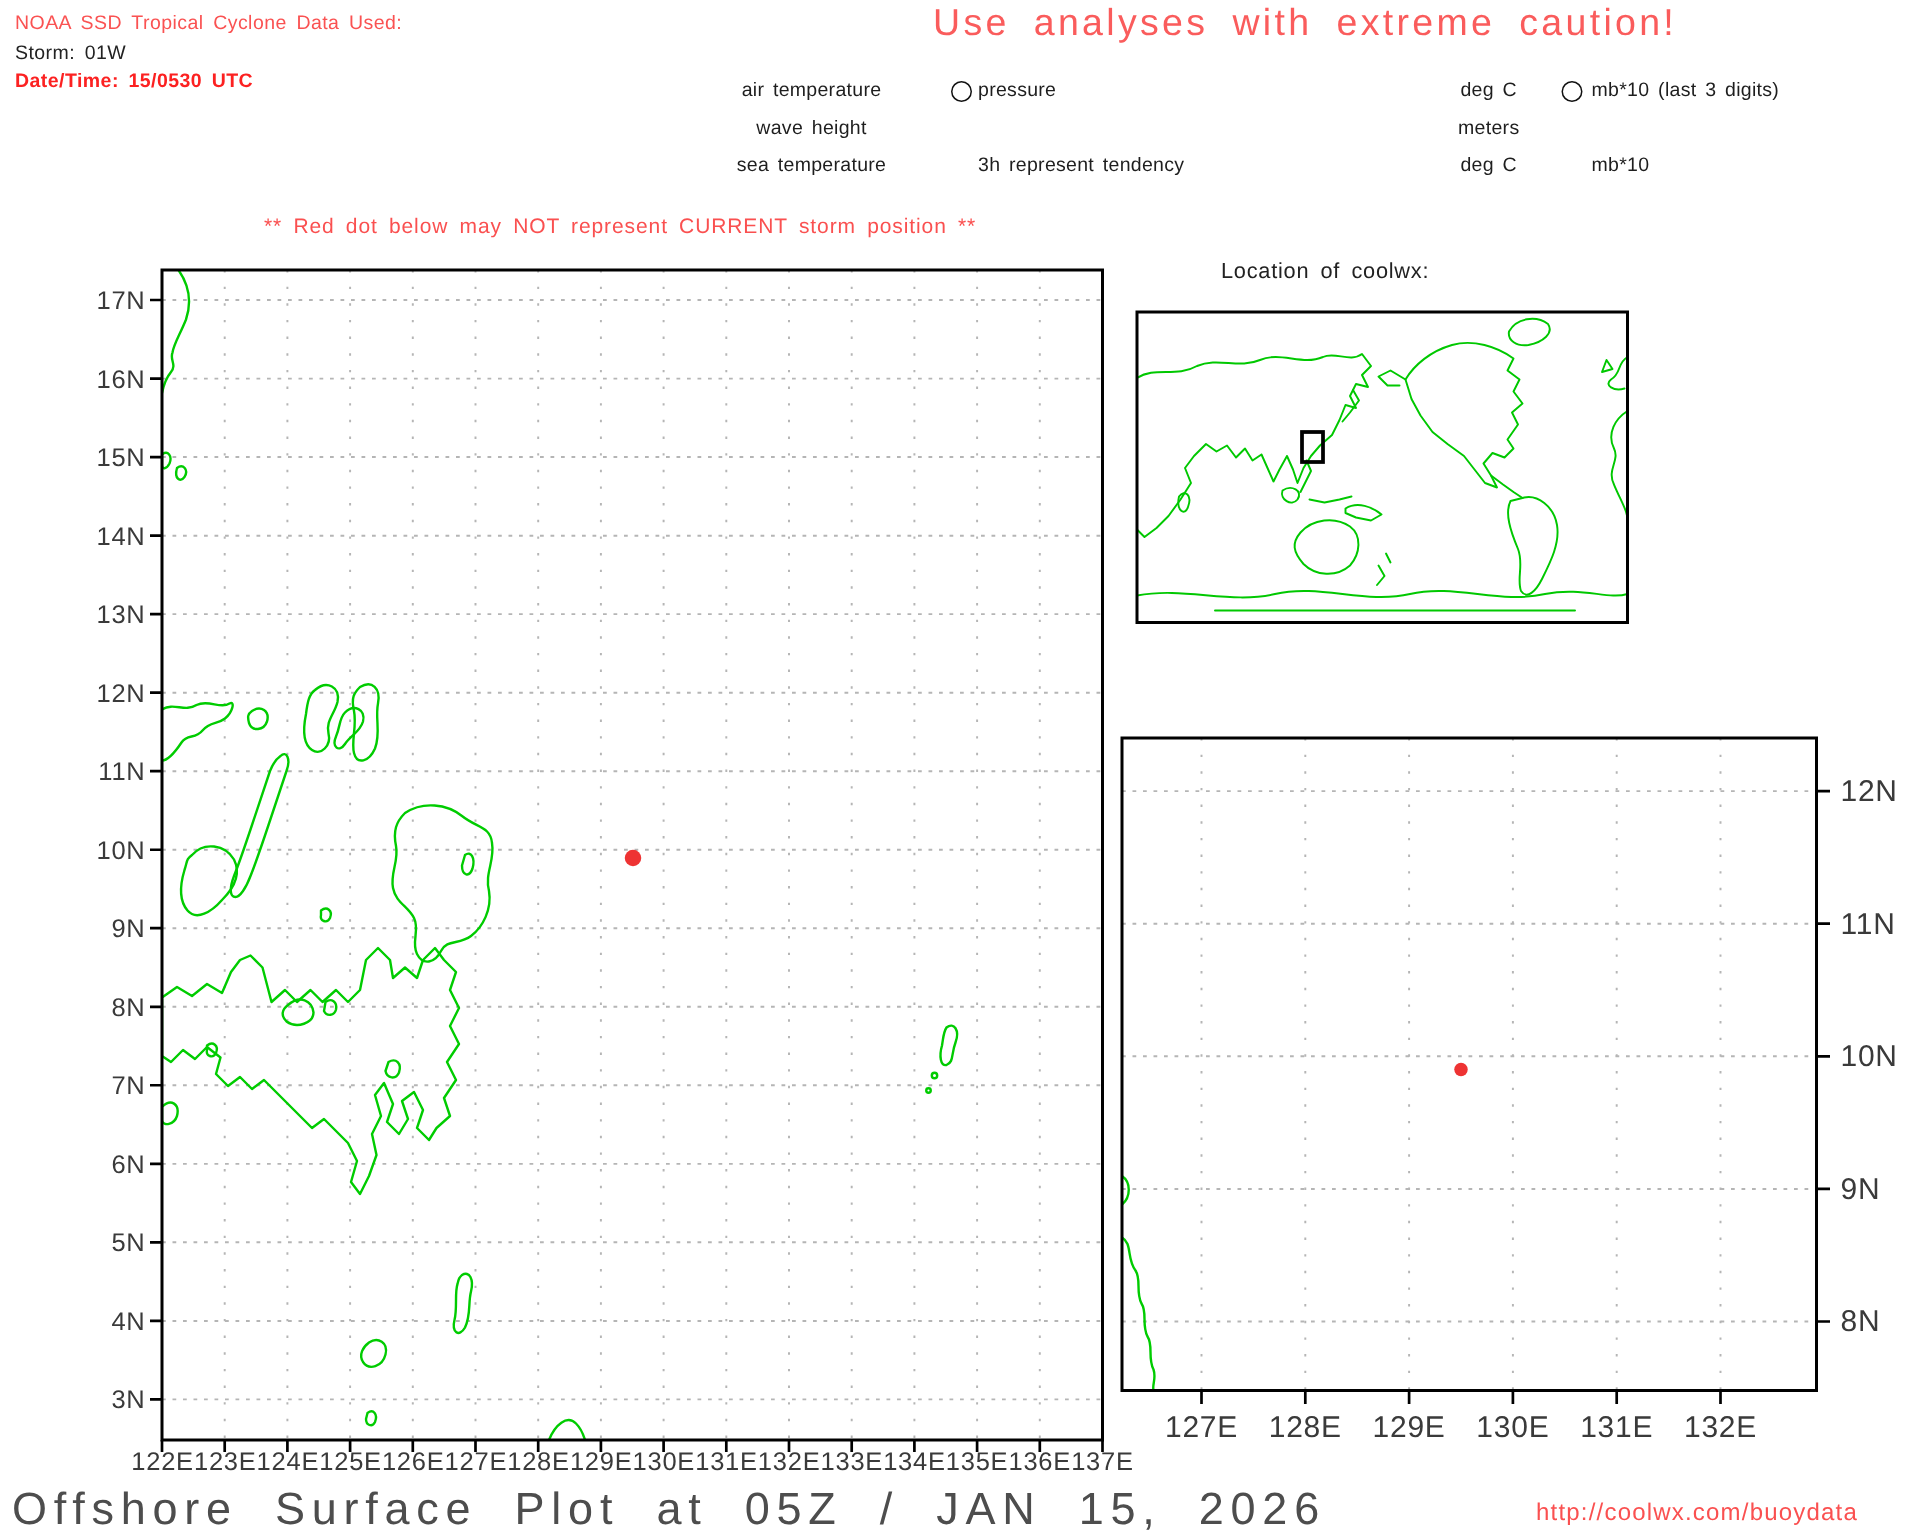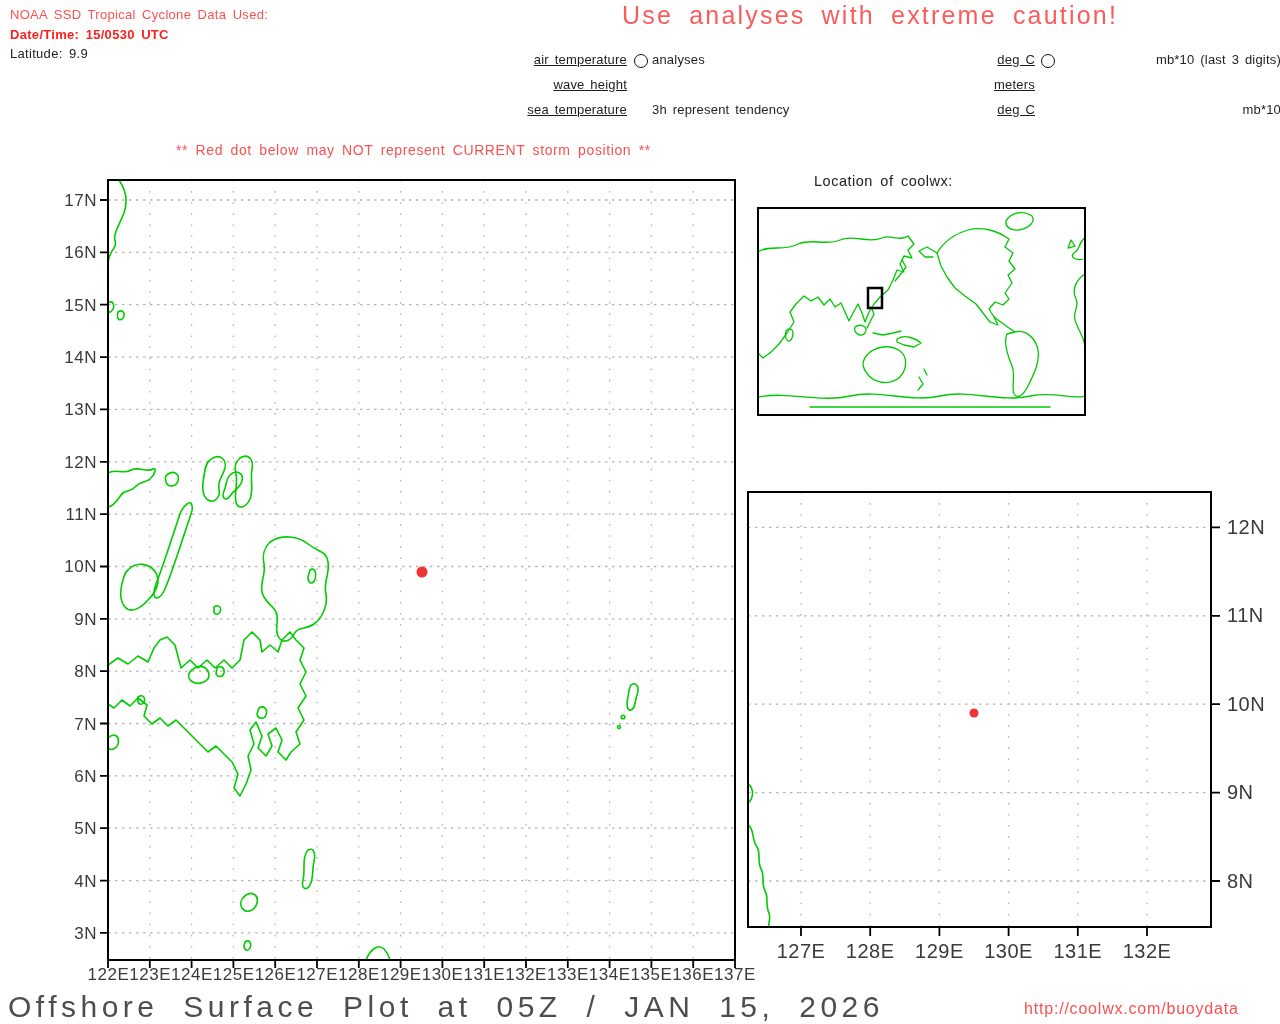--- a/index.html
+++ b/index.html
@@ -7,21 +7,21 @@
         font-family:"Liberation Sans",sans-serif;}
   .abs{position:absolute;}
   
   .hdr{left:10px;top:5px;font-size:13px;line-height:19.5px;letter-spacing:.3px;word-spacing:2.5px;color:#222;}
   .h-salmon{color:#fa5252;}
   .h-red{color:#fc2121;font-weight:bold;}
   
   .caution{left:622px;top:1px;font-size:25px;color:#fa5c5c;letter-spacing:2.2px;word-spacing:7px;white-space:nowrap;}
   
   .lg{font-size:13px;line-height:12.5px;color:#1e1e1e;letter-spacing:.2px;word-spacing:2px;white-space:pre-line;}
-  .lg-r{text-align:right;text-decoration:underline;}
+  .lg-r{text-align:center;}
   .lcircle{width:12px;height:12px;border:1.6px solid #111;border-radius:50%;background:#fff;}
   
   .warn{left:176px;top:142px;font-size:14px;color:#fa5050;letter-spacing:.6px;word-spacing:3px;white-space:nowrap;}
   
   .inset-title{left:814px;top:173px;font-size:14.5px;color:#222;letter-spacing:.5px;word-spacing:3px;}
   
   .footer-title{left:8px;top:990px;font-size:30px;font-weight:300;color:#4d4d4d;letter-spacing:4.5px;word-spacing:12px;white-space:nowrap;}
   .footer-url{left:1024px;top:1000px;font-size:16px;color:#fa5050;letter-spacing:.8px;white-space:nowrap;}
   
   .frame{fill:none;stroke:#000;stroke-width:2px;}
@@ -35,45 +35,45 @@
   .domrect{fill:none;stroke:#000;stroke-width:2.5px;}
   .dot{fill:#ee3333;stroke:none;}
 </style>
 </head>
 <body>
 
 <div class="page">
 
   <div class="abs hdr">
     <div class="h-salmon">NOAA SSD Tropical Cyclone Data Used:</div>
+    <div>Storm: 01W</div>
     <div class="h-red">Date/Time: 15/0530 UTC</div>
-    <div>Latitude: 9.9</div>
   </div>
 
   <div class="abs caution">Use analyses with extreme caution!</div>
 
   <div class="abs lg lg-r" style="left:455px;top:41px;width:172px;">
     <div>air temperature</div>
     <div>wave height</div>
     <div>sea temperature</div>
   </div>
   <div class="abs lcircle" style="left:634px;top:54px;"></div>
   <div class="abs lg" style="left:652px;top:41px;width:220px;">
-    <div>analyses</div>
+    <div>pressure</div>
     <div>&nbsp;</div>
     <div>3h represent tendency</div>
   </div>
 
   <div class="abs lg lg-r" style="left:950px;top:41px;width:85px;">
     <div>deg C</div>
     <div>meters</div>
     <div>deg C</div>
   </div>
   <div class="abs lcircle" style="left:1041px;top:54px;"></div>
-  <div class="abs lg" style="left:1061px;top:41px;width:220px;text-align:right;">
+  <div class="abs lg" style="left:1061px;top:41px;width:220px;">
     <div>mb*10 (last 3 digits)</div>
     <div>&nbsp;</div>
     <div>mb*10</div>
   </div>
 
   <div class="abs warn">** Red dot below may NOT represent CURRENT storm position **</div>
 
   <div class="abs inset-title">Location of coolwx:</div>
 
   <svg class="abs" style="left:60px;top:170px;" width="700" height="825" viewBox="0 0 700 825">

